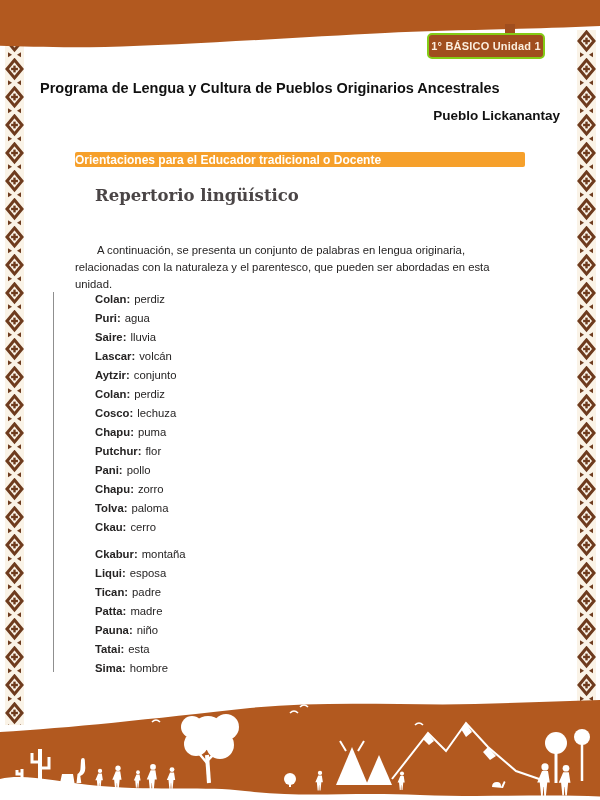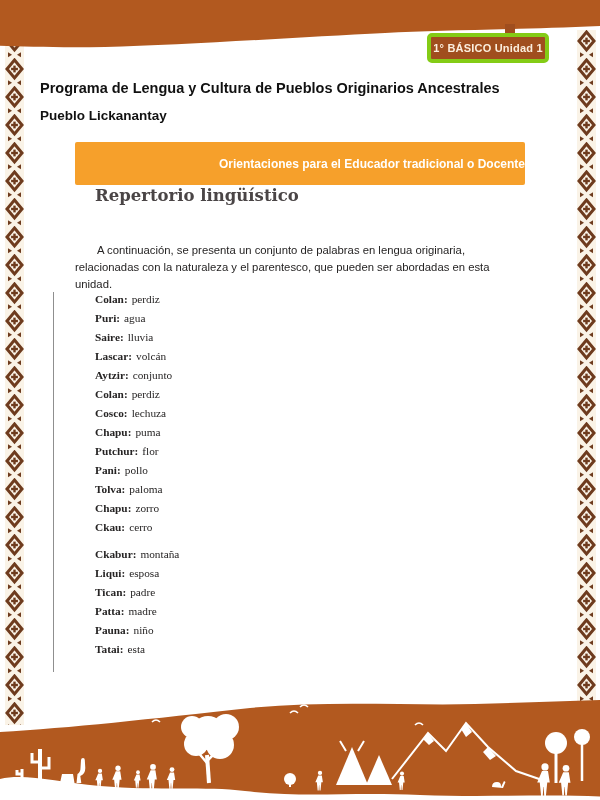--- a/index.html
+++ b/index.html
@@ -17,44 +17,44 @@
   .page{position:relative;width:600px;height:800px;overflow:hidden;background:#fff;}
 
   
   .strip{position:absolute;top:30px;height:695px;width:19px;z-index:1;}
   .strip-left{left:5px;}
   .strip-right{left:577px;}
 
   
   .header-svg{position:absolute;top:0;left:0;z-index:3;display:block;}
   .badge{position:absolute;left:427px;top:33px;width:114px;height:22px;z-index:4;
-         background:var(--badge-brown);border:4px solid #84cc16;border-radius:5px;
+         background:var(--badge-brown);border:2px solid #84cc16;border-radius:5px;
          display:flex;align-items:center;justify-content:center;
          color:#fbeede;font-size:11px;font-weight:bold;letter-spacing:.2px;}
   .badge-stem{position:absolute;left:505px;top:24px;width:10px;height:11px;background:var(--badge-brown);z-index:3;}
 
   .title{position:absolute;left:40px;top:80px;width:520px;text-align:left;
          font-size:14.5px;font-weight:bold;color:#111;z-index:2;}
-  .subtitle{position:absolute;left:40px;top:108px;width:520px;text-align:left;
+  .subtitle{position:absolute;left:40px;top:108px;width:520px;text-align:right;
          font-size:13.5px;font-weight:bold;color:#111;z-index:2;}
 
-  .banner{position:absolute;left:75px;top:142px;width:450px;height:43px;background:var(--banner-orange);
-          border-radius:2px;display:flex;align-items:center;justify-content:flex-end;z-index:2;}
+  .banner{position:absolute;left:75px;top:152px;width:450px;height:15px;background:var(--banner-orange);
+          border-radius:2px;display:flex;align-items:center;justify-content:flex-start;z-index:2;}
   .banner span{color:#fff;font-weight:bold;font-size:12px;}
 
   .section-heading{position:absolute;left:95px;top:186px;font-family:"DejaVu Serif",serif;
           font-weight:bold;font-size:16.5px;color:var(--heading-gray);z-index:2;}
 
   .intro{position:absolute;left:75px;top:231px;width:454px;font-size:11.3px;line-height:1.5;
          text-indent:22px;z-index:2;}
 
   .vocab-rule{position:absolute;left:53px;top:292px;width:1px;height:380px;background:var(--rule-gray);z-index:2;}
   .vocab{position:absolute;left:95px;top:290px;width:300px;z-index:2;font-size:11.3px;}
   .vocab-group{margin:0 0 8px 0;}
-  .vocab-row{line-height:19px;white-space:nowrap;font-family:Liberation Serif, serif;}
+  .vocab-row{line-height:19px;white-space:nowrap;}
   .vocab-row b{font-weight:bold;}
   .vocab-row span.tr{margin-left:4px;}
 
   .footer-svg{position:absolute;left:0;bottom:0;z-index:3;display:block;}
   .band{fill:var(--header-brown);}
   .wht{fill:#ffffff;}
   .wht-line{stroke:#ffffff;fill:none;}
   .tile-bg{fill:var(--pattern-bg);}
   .tile-fg{fill:var(--pattern-brown);}
   .tile-ring{fill:none;stroke:var(--pattern-brown);stroke-width:3;}
@@ -117,31 +117,32 @@
         <div class="vocab-row"><b>Colan:</b><span class="tr">perdiz</span></div>
         <div class="vocab-row"><b>Puri:</b><span class="tr">agua</span></div>
         <div class="vocab-row"><b>Saire:</b><span class="tr">lluvia</span></div>
         <div class="vocab-row"><b>Lascar:</b><span class="tr">volcán</span></div>
         <div class="vocab-row"><b>Aytzir:</b><span class="tr">conjunto</span></div>
         <div class="vocab-row"><b>Colan:</b><span class="tr">perdiz</span></div>
         <div class="vocab-row"><b>Cosco:</b><span class="tr">lechuza</span></div>
         <div class="vocab-row"><b>Chapu:</b><span class="tr">puma</span></div>
         <div class="vocab-row"><b>Putchur:</b><span class="tr">flor</span></div>
         <div class="vocab-row"><b>Pani:</b><span class="tr">pollo</span></div>
+        <div class="vocab-row"><b>Chapu:</b><span class="tr">zorro</span></div>
         <div class="vocab-row"><b>Tolva:</b><span class="tr">paloma</span></div>
-        <div class="vocab-row"><b>Chapu:</b><span class="tr">zorro</span></div>
         <div class="vocab-row"><b>Ckau:</b><span class="tr">cerro</span></div>
       </div>
       <div class="vocab-group">
         <div class="vocab-row"><b>Ckabur:</b><span class="tr">montaña</span></div>
         <div class="vocab-row"><b>Liqui:</b><span class="tr">esposa</span></div>
         <div class="vocab-row"><b>Tican:</b><span class="tr">padre</span></div>
         <div class="vocab-row"><b>Patta:</b><span class="tr">madre</span></div>
         <div class="vocab-row"><b>Pauna:</b><span class="tr">niño</span></div>
         <div class="vocab-row"><b>Tatai:</b><span class="tr">esta</span></div>
+        <div class="vocab-row"><b>Sima:</b><span class="tr">hombre</span></div>
       </div>
     </div>
 
   <svg class="footer-svg" width="600" height="105" viewBox="0 0 600 105" xmlns="http://www.w3.org/2000/svg">
     <defs>
       <g id="prs">
         <circle cx="0" cy="-13.4" r="2.4" fill="#fff"></circle>
         <path fill="#fff" d="M-2,-10.6 h4 l1.2,7.6 h-1.7 l-0.9,9 h-1.1 l-0.4,-6 h-0.2 l-0.4,6 h-1.1 l-0.9,-9 h-1.7 Z"></path>
       </g>
     </defs>

